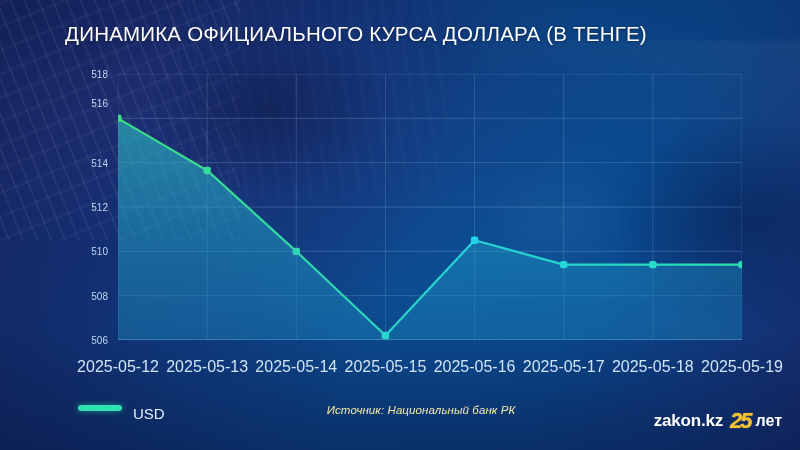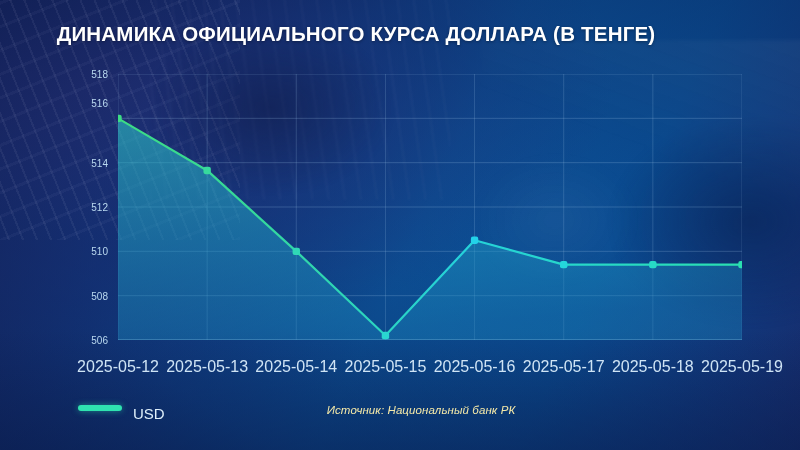--- a/index.html
+++ b/index.html
@@ -33,21 +33,21 @@
         radial-gradient(55% 45% at 75% 55%, rgba(6,26,70,.5) 0%, rgba(6,26,70,0) 72%);
       filter:blur(2px);}
   .t4{left:0;bottom:0;width:800px;height:120px;
       background:linear-gradient(180deg, rgba(8,28,78,0) 0%, rgba(9,28,76,.45) 100%);}
   .t5{left:430px;top:120px;width:250px;height:200px;
       background:radial-gradient(50% 50% at 50% 50%, rgba(255,255,255,.045) 0%, rgba(255,255,255,0) 70%);
       filter:blur(3px);}
 
   #title{
     position:absolute;left:0;top:22px;width:712px;text-align:center;
-    color:#ffffff;font-size:20.5px;font-weight:bold;letter-spacing:.2px;
+    color:#ffffff;font-size:20.5px;font-weight:normal;letter-spacing:.2px;
     text-shadow:0 1px 3px rgba(0,0,0,.35);
   }
 
   
   #plot{position:absolute;left:118px;top:74px;width:624px;height:266px;}
   #svg{position:absolute;left:0;top:0;}
   .ylab{
     position:absolute;right:0;transform:translateY(-50%);
     color:#b9d8ef;font-size:10px;text-align:right;width:42px;
   }
@@ -135,20 +135,25 @@
     </svg>
   </div>
 
   <div id="legend">
     <span class="swatch"></span>
     <span class="lbl">USD</span>
   </div>
 
   <div id="source">Источник: Национальный банк РК</div>
 
+  <div id="logo">
+    <span class="zk">zakon.kz</span>
+    <span class="num">25</span>
+    <span class="let">лет</span>
+  </div>
 <div class="ylab" style="top: 74px; left: 66px;">518</div>
     <div class="ylab" style="top: 103px; left: 66px;">516</div>
     <div class="ylab" style="top: 162.667px; left: 66px;">514</div>
     <div class="ylab" style="top: 207px; left: 66px;">512</div>
     <div class="ylab" style="top: 251.333px; left: 66px;">510</div>
     <div class="ylab" style="top: 295.667px; left: 66px;">508</div>
     <div class="ylab" style="top: 340px; left: 66px;">506</div>
     <div class="xlab" style="left: 118px;">2025-05-12</div>
     <div class="xlab" style="left: 207.143px;">2025-05-13</div>
     <div class="xlab" style="left: 296.286px;">2025-05-14</div>

